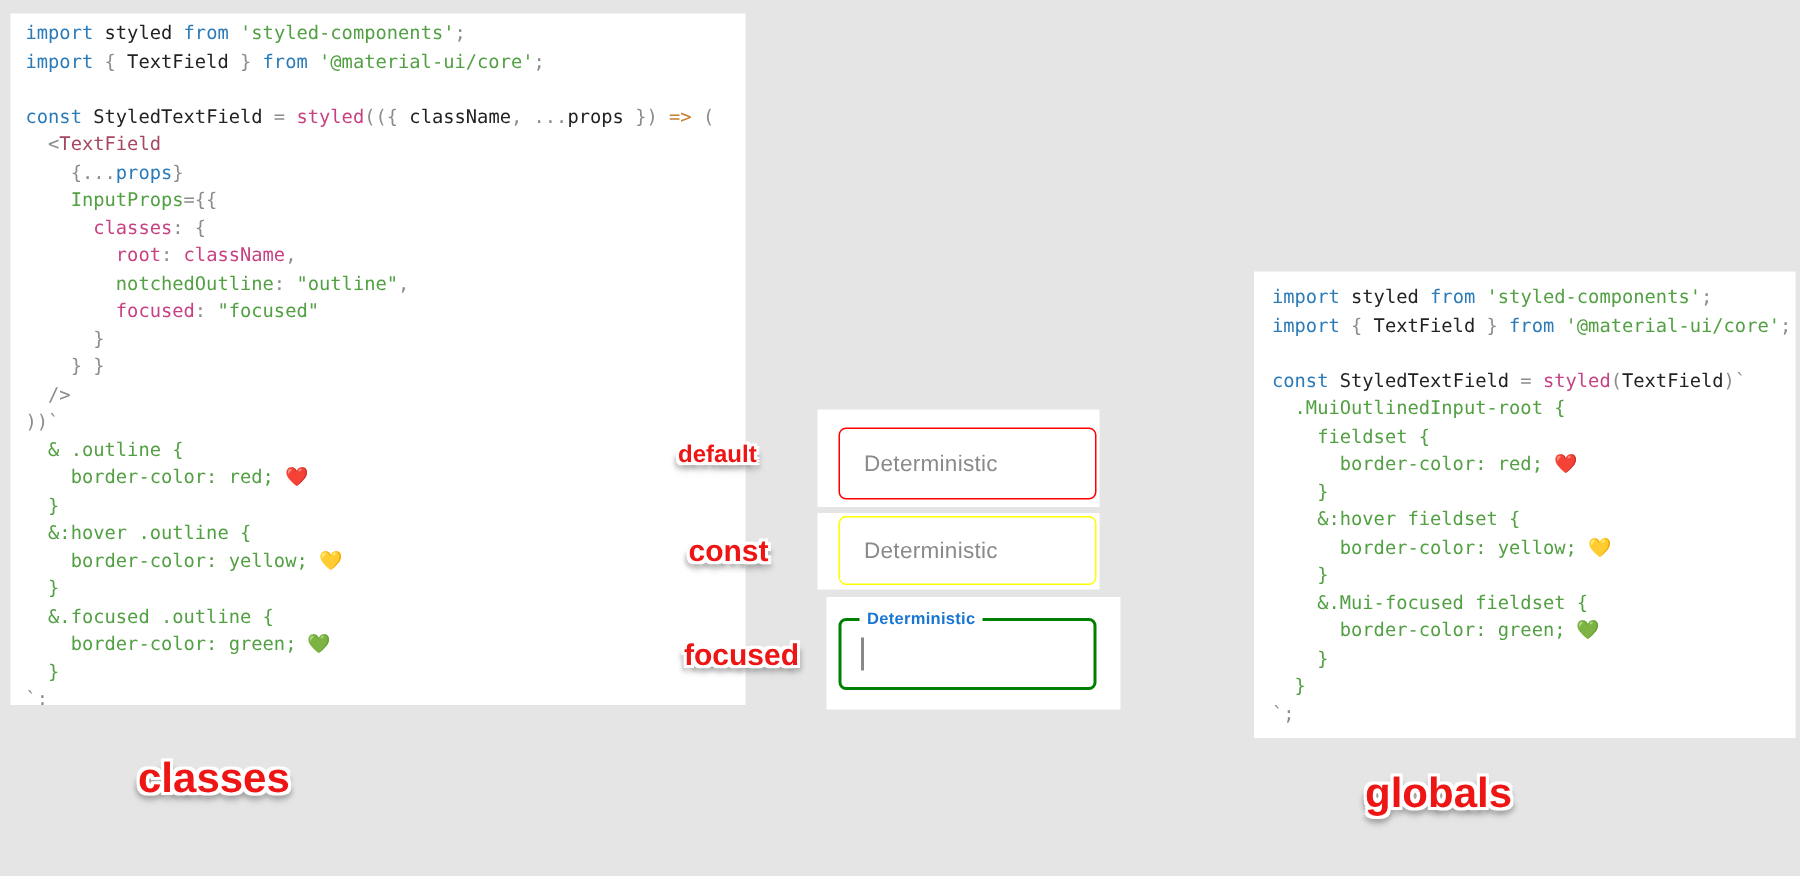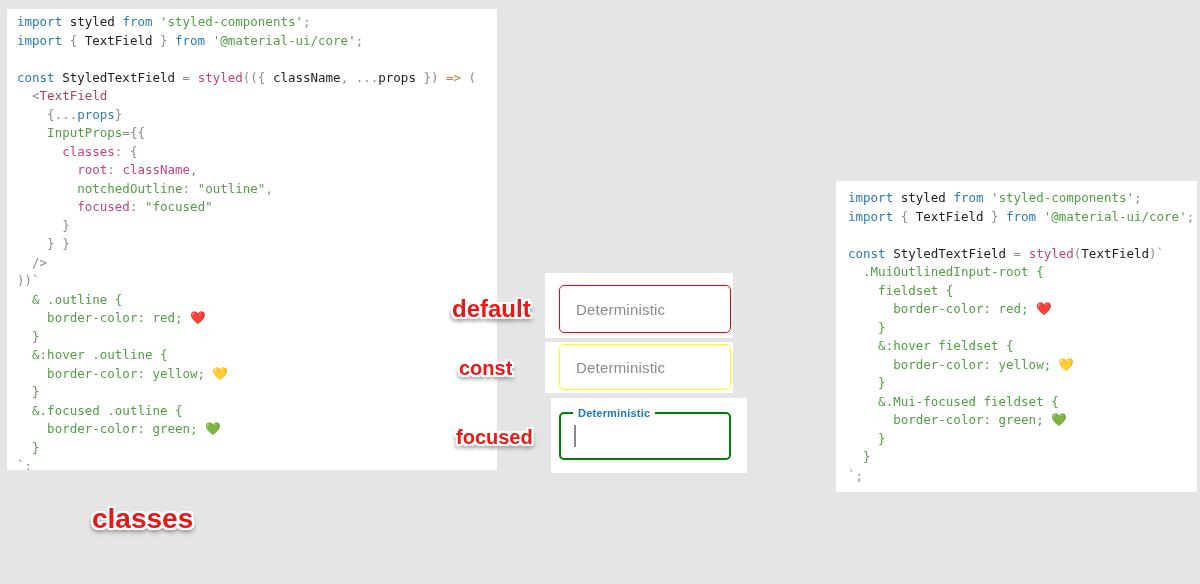--- a/index.html
+++ b/index.html
@@ -30,21 +30,21 @@
   .text-cursor{position:absolute;left:13px;top:11px;width:2px;height:22px;background:#888;}
 
   
   .annot{position:absolute;font-weight:bold;color:#ee1515;letter-spacing:0;
          text-shadow:
            -2px -2px 0 #fff, 0 -2px 0 #fff, 2px -2px 0 #fff,
            -2px  0   0 #fff, 2px  0   0 #fff,
            -2px  2px 0 #fff, 0  2px 0 #fff, 2px 2px 0 #fff,
            -3px 4px 3px rgba(140,140,140,.55), 3px 4px 3px rgba(140,140,140,.55),
             0 5px 4px rgba(150,150,150,.6);}
-  .annot-default{left:452px;top:295px;font-size:24px;}
+  .annot-default{left:452px;top:295px;font-size:16px;}
   .annot-hover{left:459px;top:357px;font-size:20px;}
   .annot-focused{left:456px;top:426px;font-size:20px;}
   .annot-classes{left:92px;top:503px;font-size:28px;}
   .annot-globals{left:910px;top:513px;font-size:28px;}
 </style>
 </head>
 <body>
 
 <div class="stage">
 
@@ -68,14 +68,15 @@
     <div class="mui-outline outline-focused" style="border-color: green;">
       <span class="float-label" style="color: rgb(25, 118, 210);">Deterministic</span>
       <span class="text-cursor"></span>
     </div>
   </div>
 
   <div class="annot annot-default" style="color: rgb(238, 21, 21);">default</div>
   <div class="annot annot-hover" style="color: rgb(238, 21, 21);">const</div>
   <div class="annot annot-focused" style="color: rgb(238, 21, 21);">focused</div>
   <div class="annot annot-classes" style="color: rgb(238, 21, 21);">classes</div>
+  <div class="annot annot-globals" style="color: rgb(238, 21, 21);">globals</div>
 
 </div>
 
 </body></html>

